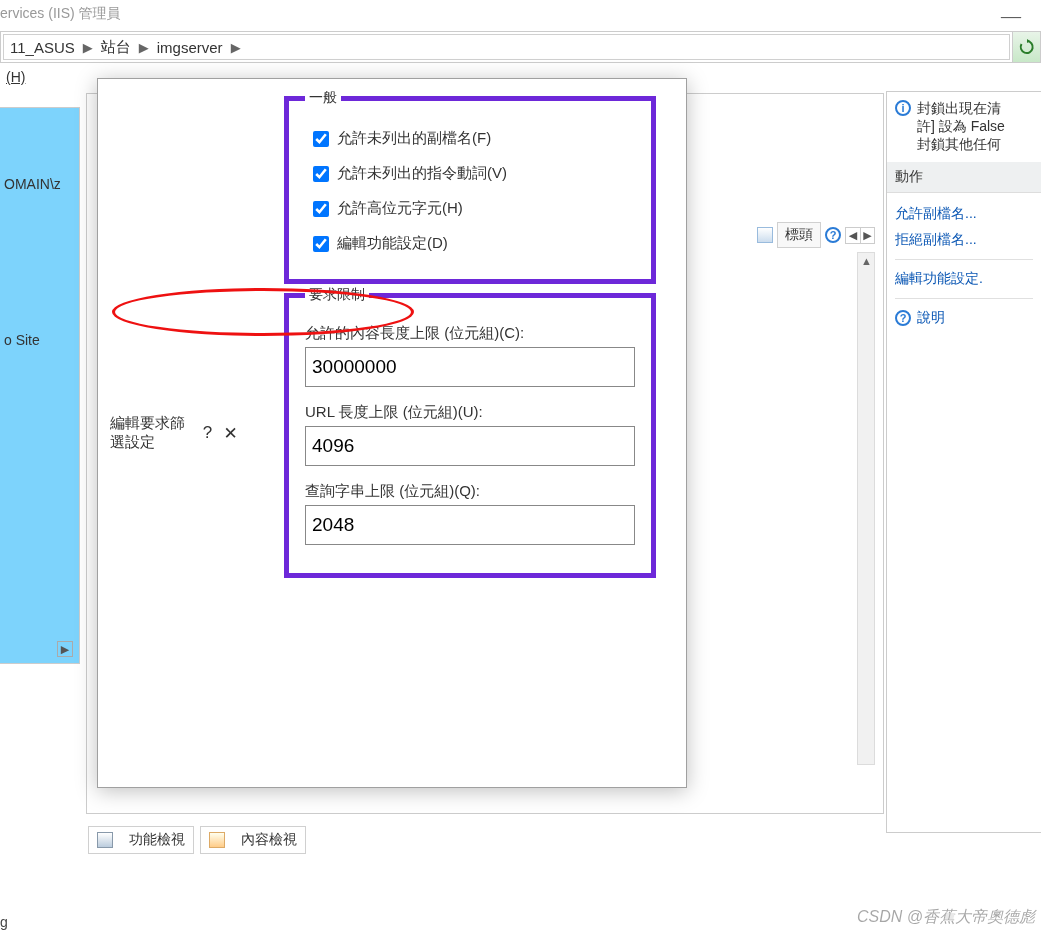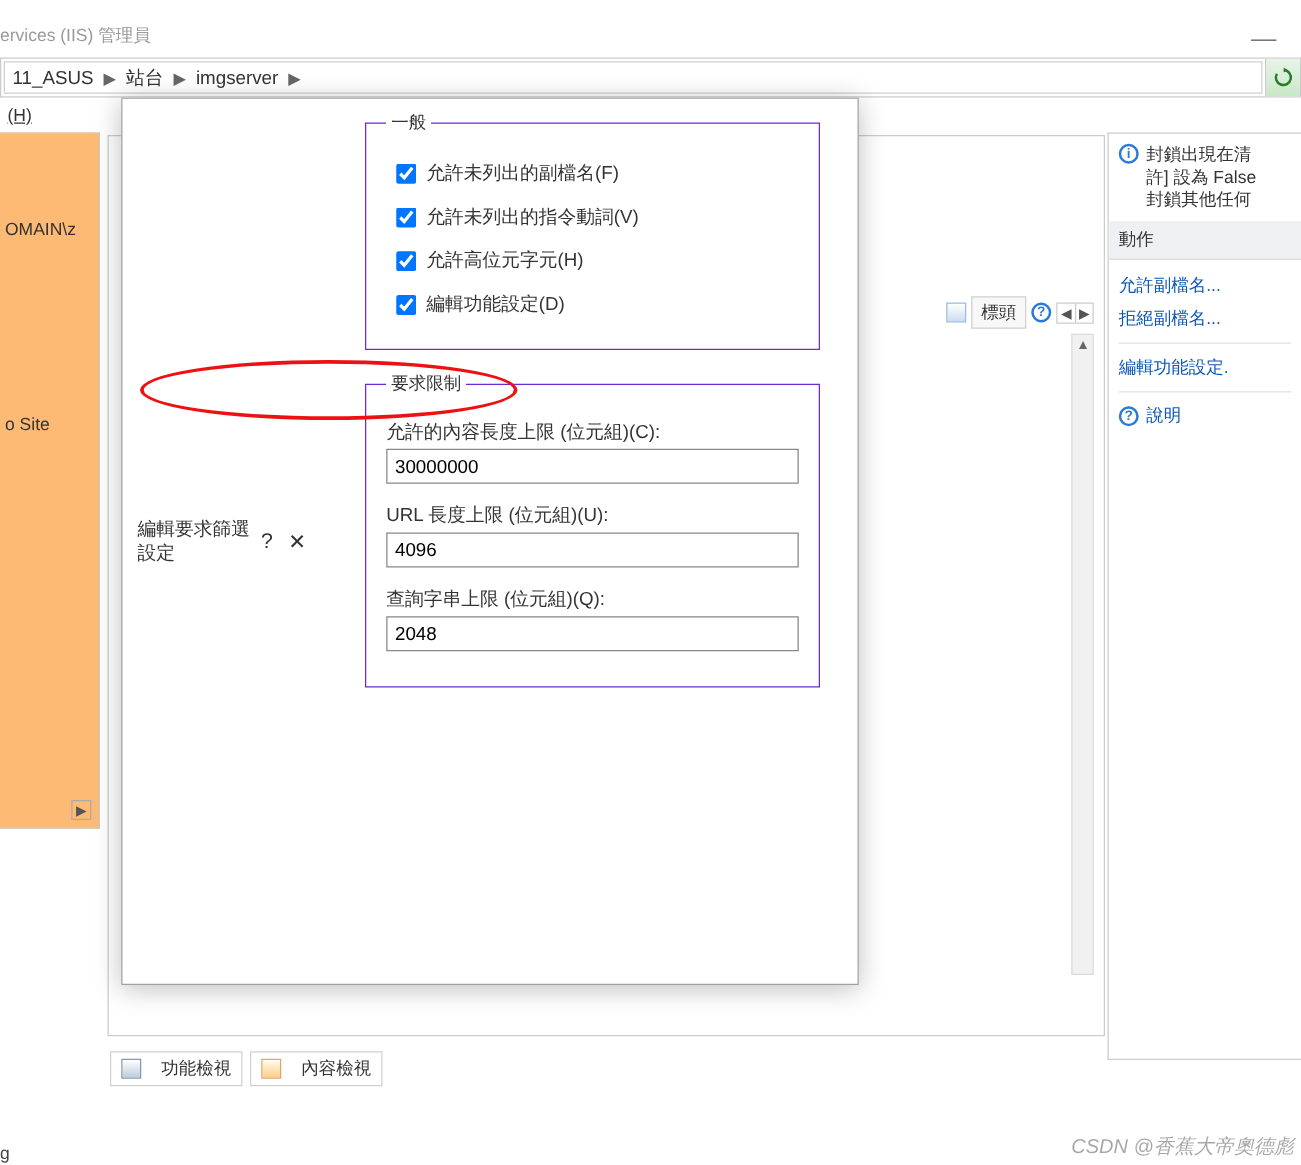--- a/index.html
+++ b/index.html
@@ -11,21 +11,20 @@
       position: relative;
       width: 1041px;
       height: 932px;
       overflow: hidden;
     }
     
     .title-bar {
       padding: 5px 0 8px 0;
       color: #999;
       font-size: 14px;
-      margin-top: 15px;
     }
     
     .breadcrumb-container {
       display: flex;
       border: 1px solid #ccc;
       background: #fff;
       align-items: stretch;
       height: 32px;
     }
     .breadcrumb {
@@ -56,23 +55,24 @@
       padding: 6px 0;
     }
     .menu-item { padding: 4px 6px; }
     
     .panes { display: flex; }
     .left-pane {
       width: 80px;
       border: 1px solid #ccc;
       border-left: none;
       padding: 8px 4px;
-      background: #fdba74;
+      background: #7dd3fc;
       height: 557px;
       position: relative;
+      margin-top: 16px;
     }
     .left-pane .expand {
       position: absolute;
       bottom: 6px;
       right: 6px;
       width: 16px;
       height: 16px;
       border: 1px solid #aaa;
       display: flex;
       align-items: center;
@@ -186,43 +186,43 @@
       padding: 8px 12px;
       font-size: 15px;
     }
     .dlg-title .spacer { flex: 1; }
     .dlg-title .ctl { width: 32px; text-align: center; font-size: 17px; }
     .dlg-content {
       flex: 1;
       padding: 10px 30px 0 30px;
     }
     fieldset {
-      border: 1px solid #6d28d9;
+      border: 5px solid #6d28d9;
       padding: 14px 16px 18px 16px;
-      margin-bottom: 18px;
+      margin-bottom: 2px;
     }
     legend { padding: 0 4px; font-size: 14px; }
     .cb-row {
       display: flex;
       align-items: center;
       gap: 8px;
       padding: 8px 8px;
       font-size: 15px;
     }
     .cb-row input[type=checkbox] {
       width: 16px; height: 16px;
     }
     .u { text-decoration: underline; }
     .fld-label { padding-top: 6px; font-size: 15px; }
     .txt {
       width: 330px;
-      height: 28px;
+      height: 40px;
       border: 1px solid #888;
       padding: 2px 6px;
-      font-size: 15px;
+      font-size: 19px;
       margin-top: 4px;
       margin-bottom: 10px;
     }
     .ellipse {
       position: absolute;
       border: 3px solid #e11;
       border-radius: 50%;
       pointer-events: none;
     }
     .dlg-buttons {

